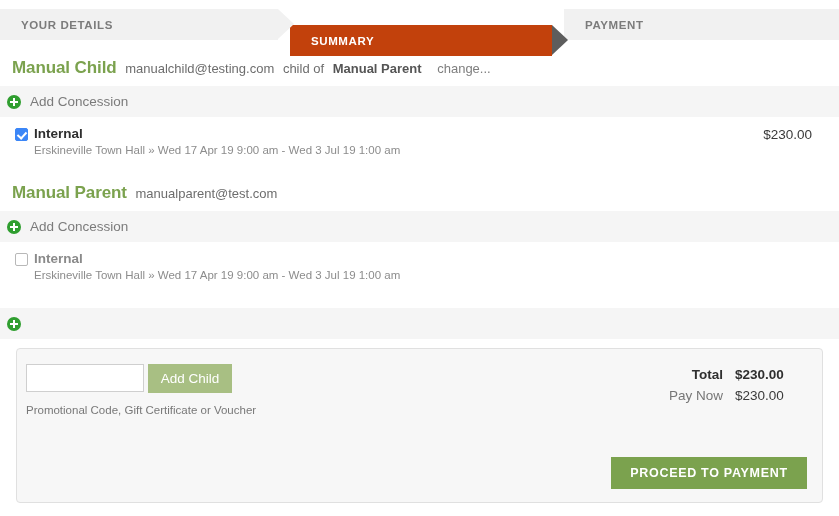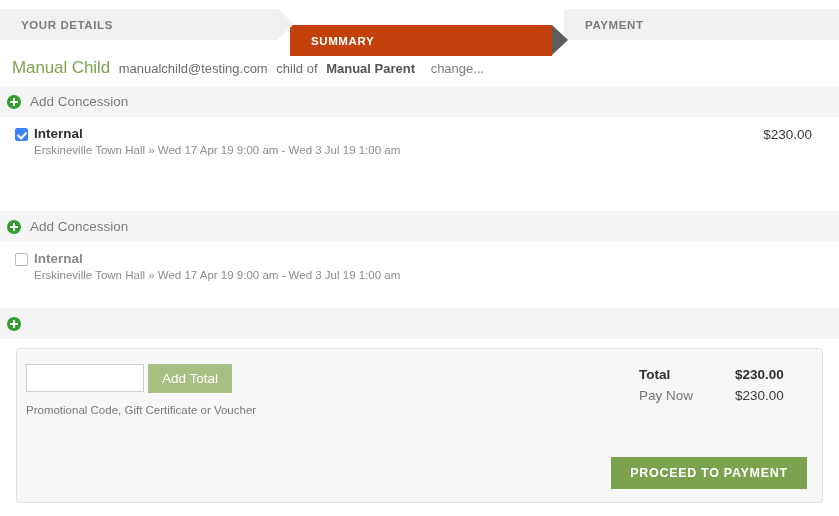--- a/index.html
+++ b/index.html
@@ -45,21 +45,21 @@
 
   
   .student-head {
     position: absolute; left: 12px;
     font-size: 13px;
     color: #6d6d6d;
     white-space: nowrap;
   }
   .student-head .name {
     font-size: 17px;
-    font-weight: normal;
+    font-weight: bold;
     color: #7ba24e;
     letter-spacing: -0.1px;
   }
   .student-head .email { font-size: 13px; color: #6d6d6d; }
   .student-head .rel { font-size: 13px; color: #6d6d6d; }
   .student-head .parent { font-size: 13px; font-weight: bold; color: #555555; }
   .student-head .change { font-size: 13px; color: #7e7e7e; cursor: pointer; margin-left: 7px; }
 
   
   .band {
@@ -148,21 +148,21 @@
   .code-hint {
     position: absolute; left: 9px; top: 55px;
     font-size: 11.5px; color: #787878;
   }
   .totals {
     position: absolute; right: 17px; top: 15px;
     text-align: right;
     font-size: 13.5px;
   }
   .totals .row { display: flex; justify-content: flex-end; line-height: 21px; }
-  .totals .t-label { width: 96px; text-align: left; padding-right: 12px; }
+  .totals .t-label { width: 96px; text-align: right; padding-right: 12px; }
   .totals .t-val { width: 70px; text-align: left; }
   .totals .strong .t-label,
   .totals .strong .t-val { font-weight: bold; color: #2f2f2f; }
   .totals .light .t-label { color: #767676; }
   .totals .light .t-val { color: #3a3a3a; }
 
   .pay-btn {
     position: absolute; right: 15px; bottom: 13px;
     width: 196px; height: 32px;
     background: #7ba24e;
@@ -203,39 +203,43 @@
     <span class="label">Add Concession</span>
   </div>
 
   <div class="course" style="top:126px; height:34px;">
     <span class="cbox cb-on"></span>
     <span class="course-title on">Internal</span>
     <span class="course-sub">Erskineville Town Hall » Wed 17 Apr 19 9:00 am - Wed 3 Jul 19 1:00 am</span>
     <span class="course-price">$230.00</span>
   </div>
 
+  <div class="student-head" style="top:183px;">
+    <span class="name" style="margin-right: 5px;">Manual Parent</span>
+    <span class="email" style="margin-right: 5px;">manualparent@test.com</span>
+  </div>
 
   <div class="band" style="top:211px;">
     <span class="plus"></span>
     <span class="label">Add Concession</span>
   </div>
 
   <div class="course" style="top:251px; height:34px;">
     <span class="cbox cb-off"></span>
     <span class="course-title off">Internal</span>
     <span class="course-sub">Erskineville Town Hall » Wed 17 Apr 19 9:00 am - Wed 3 Jul 19 1:00 am</span>
   </div>
 
   <div class="band" style="top:308px;">
     <span class="plus"></span>
   </div>
 
   <div class="panel">
     <input class="code-input" type="text" placeholder="" style="">
-    <button class="code-btn">Add Total</button>
+    <button class="code-btn">Add Child</button>
     <div class="code-hint">Promotional Code, Gift Certificate or Voucher</div>
 
     <div class="totals">
       <div class="row strong">
         <span class="t-label">Total</span>
         <span class="t-val">$230.00</span>
       </div>
       <div class="row light">
         <span class="t-label">Pay Now</span>
         <span class="t-val">$230.00</span>

